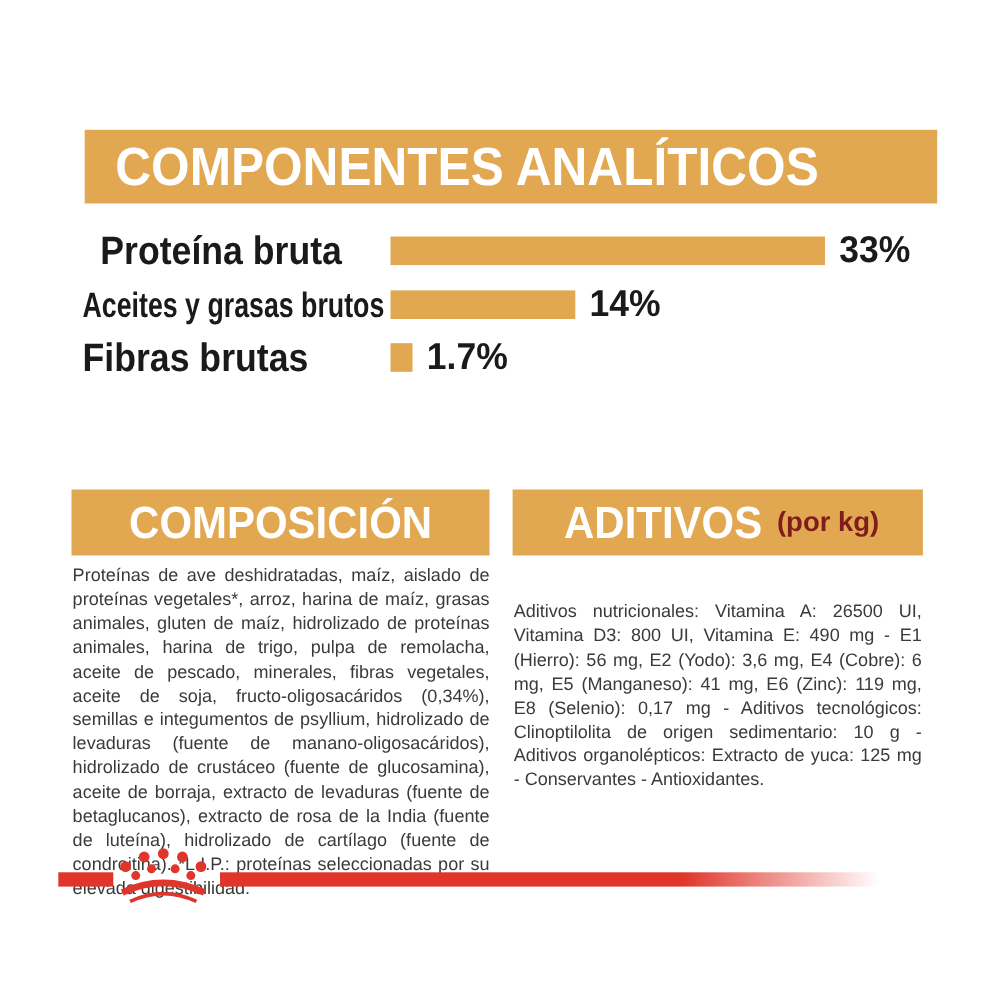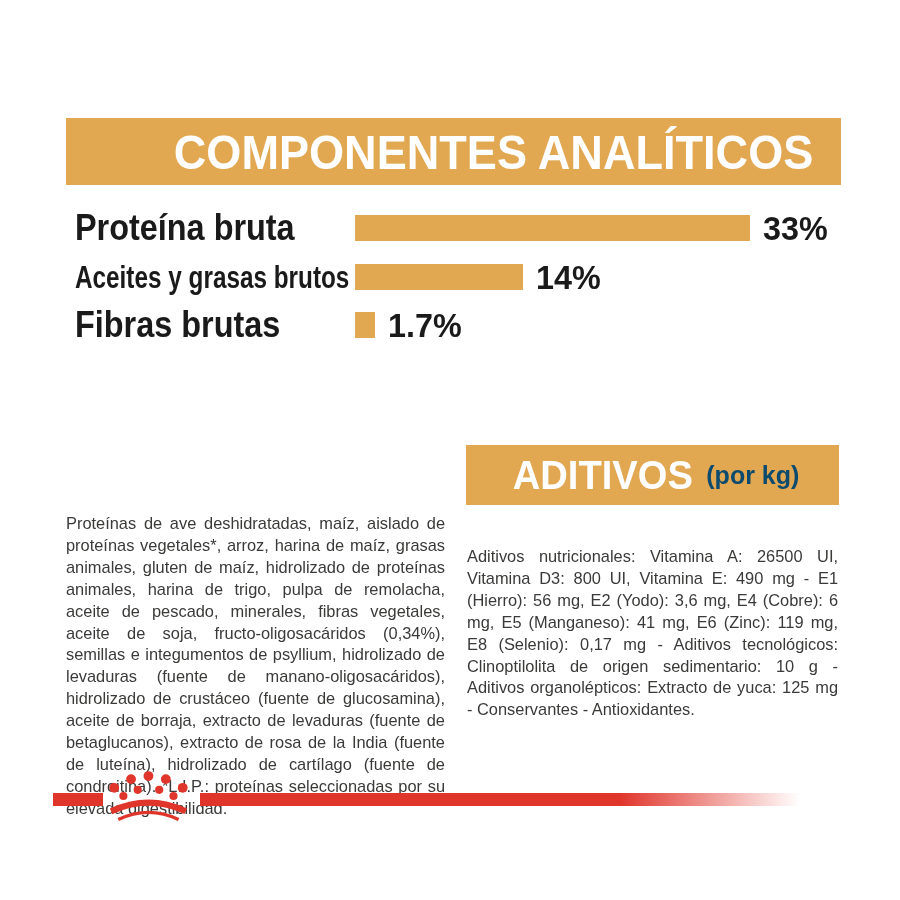--- a/index.html
+++ b/index.html
@@ -9,33 +9,33 @@
     --body:#3A3A39;
   }
   *{margin:0;padding:0;box-sizing:border-box;}
   html,body{width:900px;height:900px;background:#FFFFFF;overflow:hidden;}
   body{font-family:"Liberation Sans",sans-serif;position:relative;}
 
   .page{position:absolute;inset:0;background:#FFFFFF;}
 
   
   .header-banner{
-    position:absolute;left:66px;top:118px;width:775px;height:67px;
+    position:absolute;left:77px;top:118px;width:775px;height:67px;
     background:var(--gold);
-    display:flex;align-items:center;justify-content:flex-end;
+    display:flex;align-items:center;justify-content:flex-start;
   }
   .header-banner .title{
     color:#FFFFFF;font-weight:bold;font-size:49px;white-space:nowrap;
     transform:scaleX(0.92);transform-origin:center;letter-spacing:0px;
   }
 
   
   .chart{position:absolute;left:0;top:0;width:900px;}
   .chart-row{position:absolute;left:75px;height:44px;display:flex;align-items:center;}
-  .row-0{top:206px;}
+  .row-0{top:206px;text-align:center;}
   .row-1{top:255px;}
   .row-2{top:303px;justify-content:space-between;}
   .chart-label{
     width:280px;color:var(--ink);font-weight:bold;white-space:nowrap;
     transform-origin:left center;
   }
   .label-0{font-size:36px;transform:scaleX(0.90);}
   .label-1{font-size:32px;transform:scaleX(0.76);}
   .label-2{font-size:36px;transform:scaleX(0.90);}
   .bar-track{position:relative;width:395px;height:26px;padding-left:18px;}
@@ -51,21 +51,21 @@
     position:absolute;top:445px;height:60px;background:var(--gold);
     display:flex;align-items:center;justify-content:center;
   }
   .banner-composition{left:65px;width:380px;}
   .banner-additives{left:466px;width:373px;}
   .section-banner .s-title{
     color:#FFFFFF;font-weight:bold;font-size:41px;white-space:nowrap;
     transform:scaleX(0.93);transform-origin:center;
   }
   .section-banner .s-suffix{
-    color:#0c4a6e;font-weight:bold;font-size:25px;margin-left:7px;
+    color:#7f1d1d;font-weight:bold;font-size:25px;margin-left:7px;
   }
 
   .body-text{
     position:absolute;top:513px;
     font-size:16.4px;line-height:21.9px;color:var(--body);
     text-align:justify;
   }
   .text-composition{left:66px;width:379px;}
   .text-additives{left:467px;width:371px;margin-top:33px;}
 
@@ -110,20 +110,23 @@
     <div class="chart-row row-2">
       <span class="chart-label label-2">Fibras brutas</span>
       <div class="bar-track">
         <div class="bar" style="width: 20.3485px; background: rgb(226, 168, 81);"></div>
         <span class="bar-value" style="left: 33.3485px;">1.7%</span>
       </div>
     </div>
 
   </div>
 
+  <div class="section-banner banner-composition">
+    <span class="s-title">COMPOSICIÓN</span>
+  </div>
   <p class="body-text text-composition">Proteínas de ave deshidratadas, maíz, aislado de proteínas vegetales*, arroz, harina de maíz, grasas animales, gluten de maíz, hidrolizado de proteínas animales, harina de trigo, pulpa de remolacha, aceite de pescado, minerales, fibras vegetales, aceite de soja, fructo-oligosacáridos (0,34%), semillas e integumentos de psyllium, hidrolizado de levaduras (fuente de manano-oligosacáridos), hidrolizado de crustáceo (fuente de glucosamina), aceite de borraja, extracto de levaduras (fuente de betaglucanos), extracto de rosa de la India (fuente de luteína), hidrolizado de cartílago (fuente de condroitina). *L.I.P.: proteínas seleccionadas por su elevada digestibilidad.</p>
 
   <div class="section-banner banner-additives">
     <span class="s-title">ADITIVOS</span>
     <span class="s-suffix">(por kg)</span>
   </div>
   <p class="body-text text-additives">Aditivos nutricionales: Vitamina A: 26500 UI, Vitamina D3: 800 UI, Vitamina E: 490 mg - E1 (Hierro): 56 mg, E2 (Yodo): 3,6 mg, E4 (Cobre): 6 mg, E5 (Manganeso): 41 mg, E6 (Zinc): 119 mg, E8 (Selenio): 0,17 mg - Aditivos tecnológicos: Clinoptilolita de origen sedimentario: 10 g - Aditivos organolépticos: Extracto de yuca: 125 mg - Conservantes - Antioxidantes.</p>
 
   <div class="footer">
     <div class="line-left"></div>

